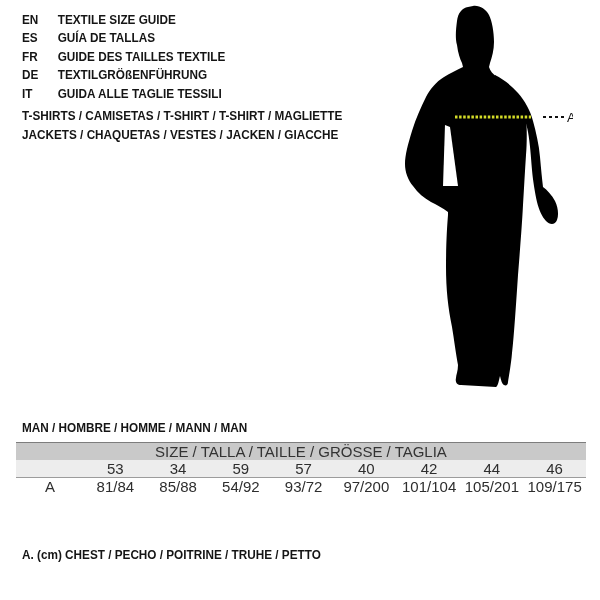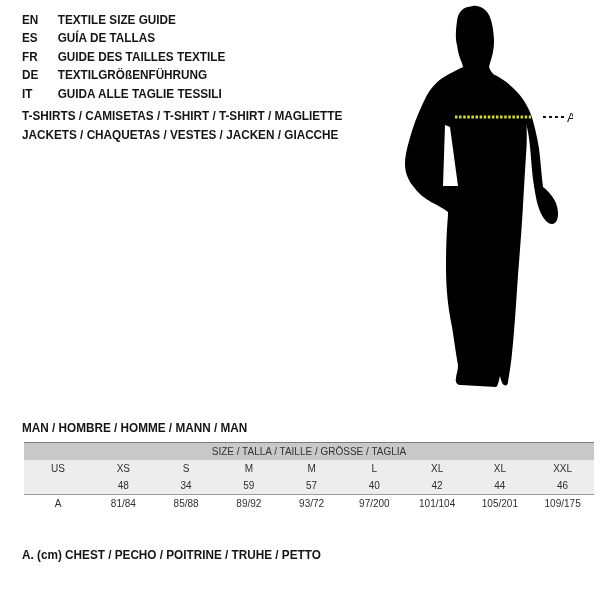--- a/index.html
+++ b/index.html
@@ -20,23 +20,23 @@
 
   
   .figure { position:absolute; left:403px; top:5px; width:170px; height:390px; }
   .figure svg { display:block; }
 
   
   .section-title { position:absolute; left:22px; top:421px; font-size:12.5px; font-weight:bold; white-space:nowrap; }
 
   
   table.size-table {
-    position:absolute; left:24px; top:442px; width:570px;
+    position:absolute; left:16px; top:442px; width:570px;
     border-collapse:collapse; table-layout:fixed;
-    font-size:10px; color:#2e2e2e;
+    font-size:15px; color:#2e2e2e;
   }
   table.size-table td { padding:0; height:17px; text-align:center; vertical-align:middle; }
   td.head-cell {
     background:#c9c9c9; height:16px; text-align:left; padding-left:4px;
     border-top:1px solid #7d7d7d; color:#333; white-space:nowrap;
   }
   td.lbl { text-align:left; padding-left:3px; }
   tr.gray td { background:#ededed; }
   tr.rowA td { border-top:1px solid #9c9c9c; }
 
@@ -152,46 +152,35 @@
       <col>
       <col>
       <col>
       <col>
   </colgroup>
   <tbody>
   <tr>
     <td class="head-cell" colspan="9">SIZE / TALLA / TAILLE / GRÖSSE / TAGLIA</td>
   </tr>
   <tr class="gray">
-    <td class="lbl">US</td>
-    <td>XS</td>
-    <td>S</td>
-    <td>M</td>
-    <td>M</td>
-    <td>L</td>
-    <td>XL</td>
-    <td>XL</td>
-    <td>XXL</td>
-  </tr>
-  <tr class="gray">
     <td class="lbl"></td>
-    <td>48</td>
+    <td>53</td>
     <td>34</td>
     <td>59</td>
     <td>57</td>
     <td>40</td>
     <td>42</td>
     <td>44</td>
     <td>46</td>
   </tr>
   <tr class="rowA">
     <td class="lbl">A</td>
     <td>81/84</td>
     <td>85/88</td>
-    <td>89/92</td>
+    <td>54/92</td>
     <td>93/72</td>
     <td>97/200</td>
     <td>101/104</td>
     <td>105/201</td>
     <td>109/175</td>
   </tr>
   </tbody>
 </table>
 
 <div class="footnote condensed">A. (cm) CHEST / PECHO / POITRINE / TRUHE / PETTO</div>

